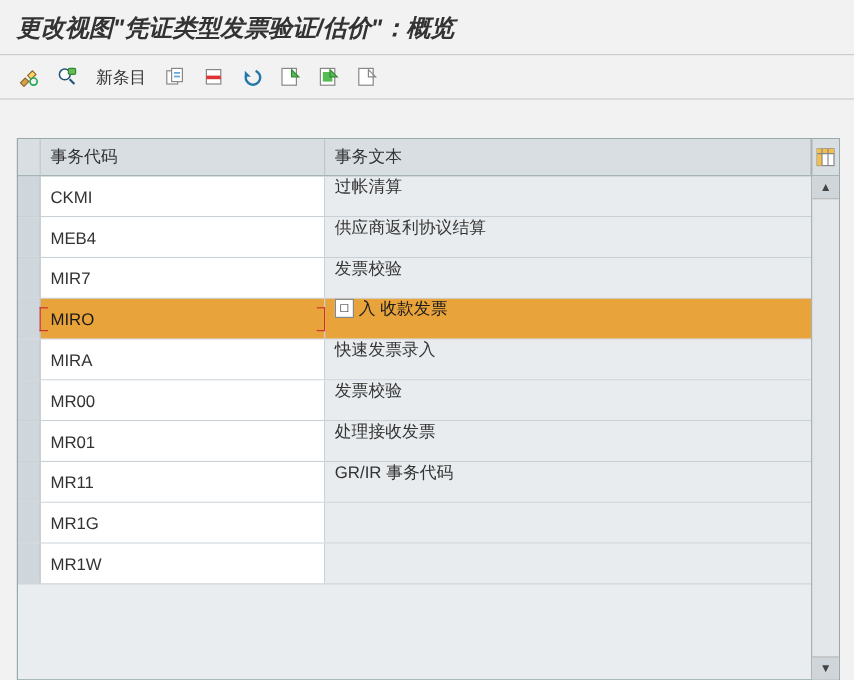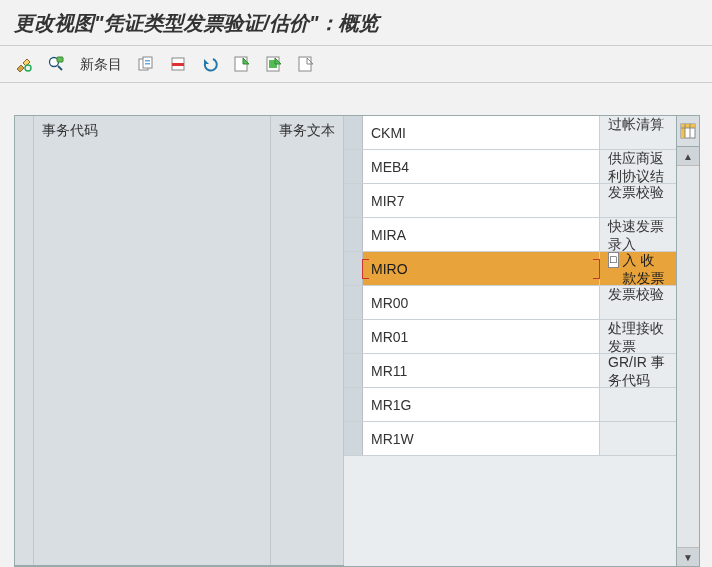--- a/index.html
+++ b/index.html
@@ -3,21 +3,21 @@
 <meta charset="utf-8">
 <style>
   html,body{margin:0;padding:0;font-family:Arial,"Microsoft YaHei",sans-serif;font-size:13px;background:#f2f2f2;color:#333}
   .window{width:712px;height:567px;background:#f2f2f2;position:relative;overflow:hidden}
   .titlebar{padding:10px 14px 8px;font-size:20px;font-style:italic;font-weight:bold;color:#333}
   .hr{height:1px;background:#ccc;margin:0}
   .toolbar{display:flex;align-items:flex-end;gap:12px;padding:8px 14px}
   .tb-btn{width:20px;height:20px;display:flex;align-items:center;justify-content:center;cursor:pointer}
   .tb-text{font-size:14px;color:#333;cursor:pointer;padding:0 2px}
   .content{position:absolute;left:14px;right:12px;top:115px;bottom:0;border:1px solid #9aa;background:#e9edf0;display:flex}
-  .grid{flex:1;display:flex;}
+  .grid{flex:1;display:flex;flex-direction:column}
   .ghead{display:flex;background:#d9dee3;border-bottom:1px solid #9aa}
   .gh{padding:6px 8px;font-size:14px;border-right:1px solid #bfc6cc}
   .col-sel{width:18px;flex:0 0 18px;border-right:1px solid #bfc6cc}
   .col-code{width:220px;flex:0 0 220px}
   .col-text{flex:1}
   .rows{flex:1;overflow:hidden}
   .row{display:flex;height:33px;border-bottom:1px solid #c9d0d6;align-items:stretch}
   .row .sel{width:18px;flex:0 0 18px;background:#cfd6dc;border-right:1px solid #b7bec5}
   .row .code{width:220px;flex:0 0 220px;padding:0 8px;display:flex;align-items:center;border-right:1px solid #c9d0d6;background:#ffffff;position:relative;font-size:14px}
   .row .text{flex:1;padding:0 8px;display:flex;align-items:flex-start;background:#e8ecef;font-size:14px;position:relative}
@@ -121,33 +121,33 @@
               <span>供应商返利协议结算</span>
             </div>
           </div>
           <div class="row">
             <div class="sel"></div>
             <div class="code">MIR7</div>
             <div class="text">
               <span>发票校验</span>
             </div>
           </div>
-          <div class="row">
-            <div class="sel"></div>
-            <div class="code">MIRA</div>
-            <div class="text">
-              <span>快速发票录入</span>
-            </div>
-          </div>
           <div class="row selected">
             <div class="sel"></div>
             <div class="code">MIRO</div>
             <div class="text">
               <span class="match-icon">☐</span>
               <span>入 收款发票</span>
+            </div>
+          </div>
+          <div class="row">
+            <div class="sel"></div>
+            <div class="code">MIRA</div>
+            <div class="text">
+              <span>快速发票录入</span>
             </div>
           </div>
           <div class="row">
             <div class="sel"></div>
             <div class="code">MR00</div>
             <div class="text">
               <span>发票校验</span>
             </div>
           </div>
           <div class="row">

